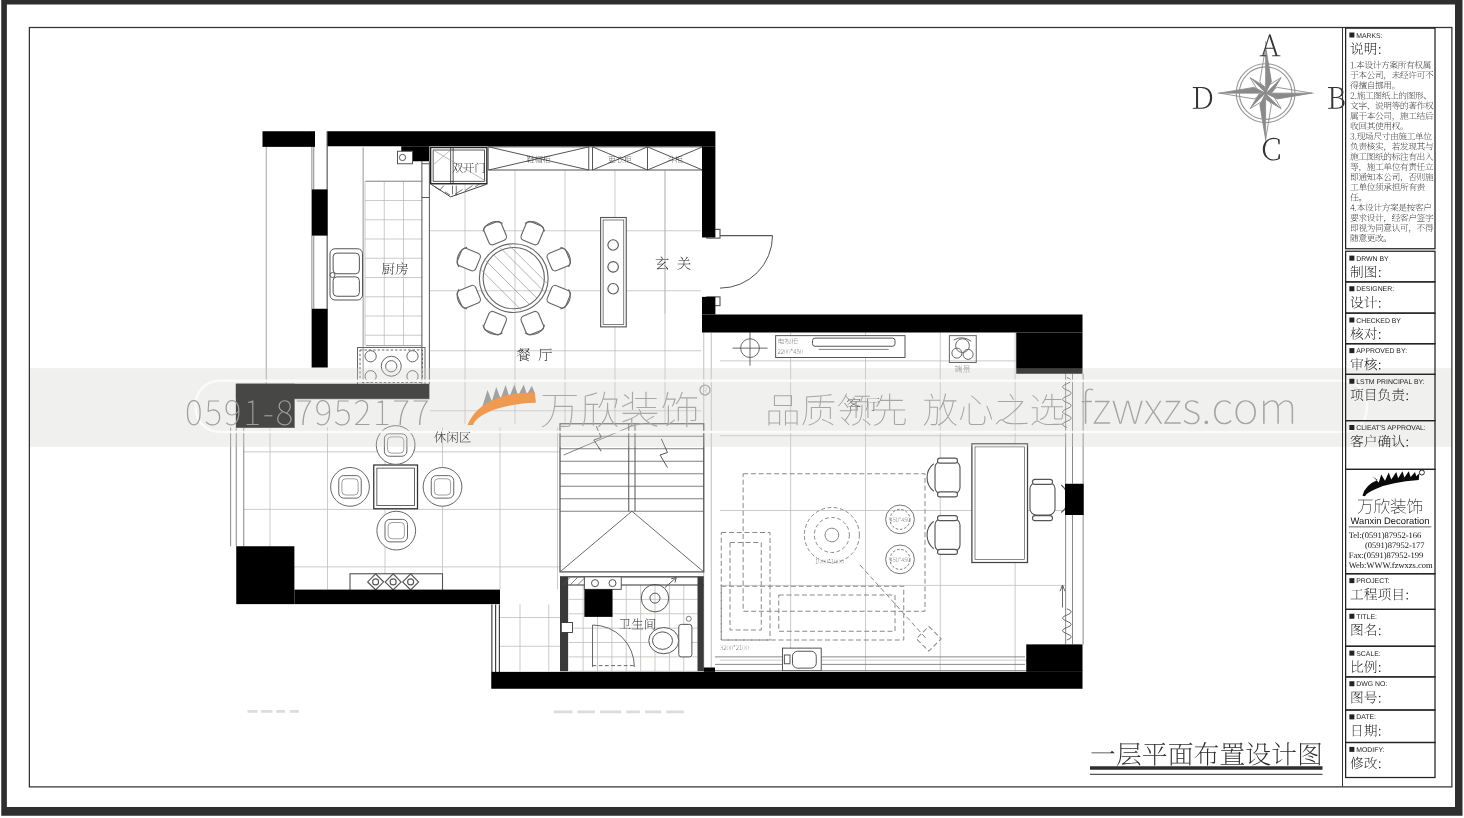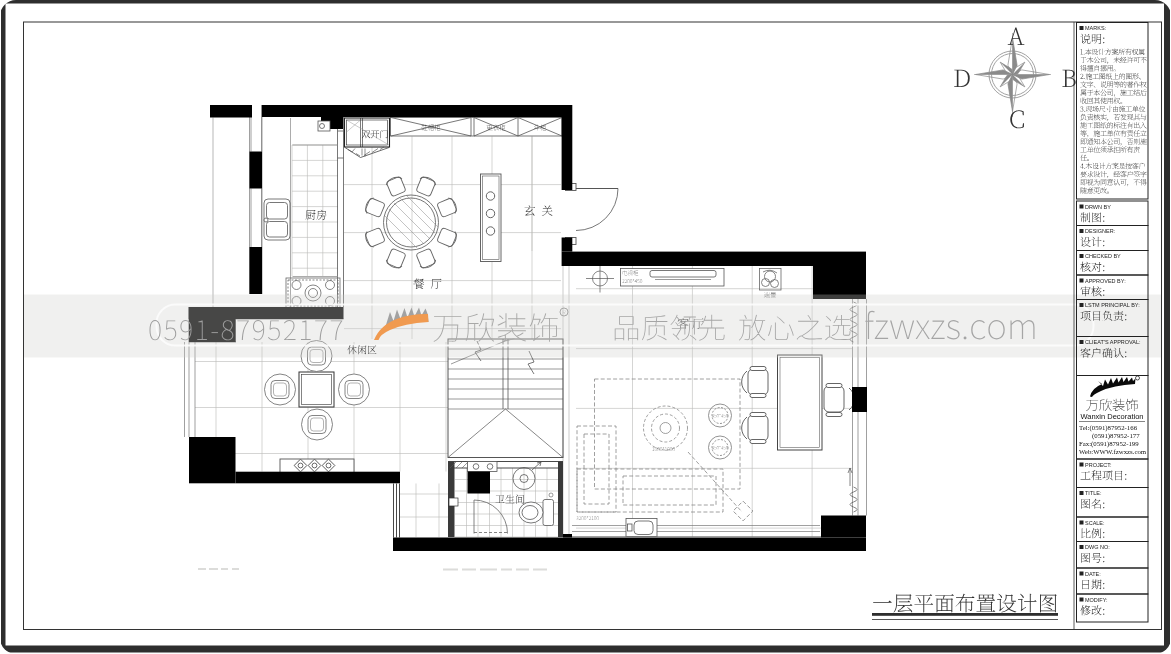--- a/index.html
+++ b/index.html
@@ -1,12 +1,12 @@
 <!DOCTYPE html>
-<html><head><meta charset="utf-8"><title>plan</title><style>html,body{margin:0;padding:0;background:#fff;font-family:"Liberation Sans",sans-serif;}#page{position:relative;width:1171px;height:654px;overflow:hidden;border-radius:16px;}</style></head><body>
+<html><head><meta charset="utf-8"><title>plan</title><style>html,body{margin:0;padding:0;background:#fff;font-family:"Liberation Sans",sans-serif;}#page{position:relative;width:1171px;height:654px;overflow:hidden;}</style></head><body>
 <div id="page"><svg width="1171" height="654" viewBox="0 0 1171 654" xmlns="http://www.w3.org/2000/svg">
       <defs>
         <path id="s53cc" d="M12.7 -58.9Q21 -52.4 27.2 -45.4Q33.4 -38.4 37.7 -31.9Q41.9 -25.3 44.3 -20Q46 -16.1 46.6 -13.2Q47.2 -10.4 47 -8.7Q46.8 -7 46.1 -6.5Q45.4 -5.9 44.4 -6.7Q43.3 -7.5 42.3 -9.6Q41.1 -14.6 38.3 -20.9Q35.5 -27.2 31.4 -33.9Q27.3 -40.5 22.2 -46.8Q17.1 -53 11.2 -57.9ZM57.6 -74.9Q59.3 -57 64.2 -42Q69 -26.9 77.2 -15.4Q85.5 -3.8 97.2 3.7L96.9 4.6Q95.4 4.6 94.1 5.4Q92.8 6.1 92.3 7.5Q75.9 -4.1 66.8 -25.2Q57.6 -46.2 55.1 -74.2ZM38.2 -75.2 41.4 -78.5 47.4 -72.8Q46.9 -72.1 46.1 -72Q45.2 -71.8 43.6 -71.6Q42.1 -60.9 39.5 -50Q37 -39.1 32.7 -28.7Q28.4 -18.3 21.8 -9.1Q15.1 0.2 5.5 7.6L3.9 6.3Q12.3 -1.2 18.4 -10.6Q24.5 -20 28.7 -30.7Q32.8 -41.3 35.4 -52.7Q37.9 -64 39.1 -75.2ZM85.2 -75.2 88.6 -78.6 94.7 -72.7Q94.1 -72.1 93.2 -71.9Q92.4 -71.7 90.7 -71.5Q89 -62 86.3 -52.8Q83.6 -43.6 79.7 -35Q75.7 -26.3 70.1 -18.6Q64.5 -10.8 57 -4.1Q49.4 2.6 39.4 7.9L38 6.4Q49.1 -0.3 57.4 -9.2Q65.6 -18.1 71.4 -28.7Q77.1 -39.3 80.7 -51.1Q84.3 -62.8 86.2 -75.2ZM42.3 -75.2V-72.2H6.3L5.4 -75.2ZM88.7 -75.2V-72.2H49.4L48.5 -75.2Z"></path>
         <path id="s5f00" d="M68 5.5Q68 5.7 67.6 6.2Q67.1 6.6 66.2 7Q65.4 7.3 64.2 7.3H63.6V-74.5H68ZM35.6 -43.8Q35.6 -37.7 34.9 -31.9Q34.2 -26 32.4 -20.5Q30.5 -15 27.1 -10.1Q23.8 -5.1 18.5 -0.8Q13.2 3.6 5.5 7.2L4.3 5.6Q12.9 0.7 18.2 -4.8Q23.5 -10.3 26.3 -16.5Q29.1 -22.6 30.2 -29.4Q31.2 -36.1 31.2 -43.6V-74.2H35.6ZM89.4 -46.5Q89.4 -46.5 90.2 -45.9Q90.9 -45.3 92.1 -44.4Q93.3 -43.4 94.6 -42.3Q95.9 -41.2 97 -40.1Q96.6 -38.5 94.4 -38.5H4.9L4 -41.5H85.4ZM83.7 -80.2Q83.7 -80.2 84.5 -79.6Q85.2 -79 86.3 -78.1Q87.5 -77.1 88.8 -76Q90.1 -74.9 91.2 -73.8Q90.9 -72.2 88.7 -72.2H8.8L7.9 -75.2H79.5Z"></path>
         <path id="s95e8" d="M19.7 -84Q24.7 -81.4 27.9 -78.8Q31.1 -76.1 32.8 -73.7Q34.4 -71.3 34.8 -69.4Q35.2 -67.5 34.7 -66.2Q34.2 -65 33.1 -64.8Q31.9 -64.5 30.5 -65.5Q29.7 -68.3 27.7 -71.5Q25.6 -74.8 23.2 -77.9Q20.7 -81 18.5 -83.2ZM19.9 -69.2Q19.7 -68.2 19 -67.5Q18.2 -66.8 16.4 -66.6V5.5Q16.4 5.9 15.9 6.4Q15.4 6.8 14.6 7.1Q13.8 7.4 12.9 7.4H12V-70.2ZM84.3 -74.8V-71.8H40.3L39.4 -74.8ZM81.9 -74.8 84.5 -78.2 91.8 -72.8Q91.3 -72.2 90.1 -71.7Q88.8 -71.1 87.3 -70.9V-0.8Q87.3 1.2 86.8 2.9Q86.2 4.6 84.2 5.7Q82.3 6.8 78.1 7.3Q77.9 6.2 77.4 5.3Q76.8 4.4 75.7 3.8Q74.4 3.1 72.2 2.6Q69.9 2.1 66.2 1.7V0Q66.2 0 68 0.2Q69.8 0.3 72.3 0.5Q74.8 0.7 77.1 0.9Q79.3 1 80.1 1Q81.8 1 82.4 0.5Q82.9 -0.1 82.9 -1.4V-74.8Z"></path>
         <path id="n978b" d="M50.9 -24.4H92.8V-21.5H50.9ZM45.9 0.2H95.4V3.1H45.9ZM70.5 -39.7H73.4V3.1H70.5ZM52.3 -67.9H92.4V-65H52.3ZM49.3 -46.6H94.4V-43.6H49.3ZM70.5 -83H73.4V-45.1H70.5ZM5.7 -72.6H50.3V-69.7H5.7ZM4.9 -14.8H48.6V-11.9H4.9ZM26.2 -57.6H29.1V-45.7H26.2ZM26.2 -45.7H29.1V-27.5V7.1H26.2V-27.5ZM15.4 -82.8H18.3V-59.1H37.4V-82.8H40.3V-56.2H15.4ZM12.5 -44.5V-28.5H41.7V-44.5ZM9.5 -47.4H44.6V-25.6H9.5Z"></path>
         <path id="n5e3d" d="M21.5 -82.9H24.4V7H21.5ZM8.3 -63.5H37.2V-60.6H11.2V-13.4H8.3ZM35.4 -63.5H38.3V-18.1Q38.3 -16.8 38 -16Q37.6 -15.2 36.6 -14.7Q35.6 -14.3 33.8 -14.2Q32 -14.1 29.4 -14.1Q29.3 -14.7 28.9 -15.6Q28.5 -16.4 28 -17.1Q30.4 -17 32.1 -17Q33.7 -17 34.4 -17Q35.4 -17.1 35.4 -18.1ZM47.9 -39.3H88.6V6.7H85.7V-36.4H50.9V6.7H47.9ZM49.5 -26.6H87.5V-23.6H49.5ZM49.5 -13.2H87.5V-10.3H49.5ZM49.5 0.3H87.5V3.2H49.5ZM45.1 -79.1H91.7V-46.4H88.7V-76.2H48V-46.4H45.1ZM51.8 -65.7H84.9V-62.7H51.8ZM51.8 -52.2H84.9V-49.2H51.8Z"></path>
         <path id="n67dc" d="M6 -63.1H39.1V-60.2H6ZM21.6 -83.1H24.5V6.8H21.6ZM21.4 -62.3 24 -61.6Q22.7 -55.6 20.8 -49.2Q18.8 -42.7 16.4 -36.5Q13.9 -30.2 11.2 -24.9Q8.4 -19.5 5.7 -15.8Q5.5 -16.2 5.1 -16.6Q4.7 -17.1 4.3 -17.5Q3.9 -17.9 3.5 -18.1Q6.1 -21.6 8.8 -26.7Q11.4 -31.8 13.9 -37.8Q16.3 -43.8 18.2 -50.1Q20.2 -56.4 21.4 -62.3ZM24.1 -55.9Q24.9 -54.9 26.7 -52.4Q28.4 -49.8 30.4 -46.8Q32.3 -43.8 34 -41.2Q35.7 -38.6 36.4 -37.5L34.2 -34.8Q33.4 -36.3 31.8 -39.1Q30.2 -41.9 28.4 -45Q26.5 -48.1 24.9 -50.7Q23.2 -53.2 22.3 -54.4ZM45.8 -54.4H86.5V-24.1H45.8V-27.1H83.5V-51.5H45.8ZM92.2 -76.9V-73.9H47.2V-0.2H94V2.8H44.2V-76.9Z"></path>
         <path id="n66f4" d="M6.9 -76.9H92.9V-74H6.9ZM48.9 -75.7H51.9V-38.5Q51.9 -33 51.2 -27.6Q50.6 -22.3 48.4 -17.3Q46.1 -12.3 41.3 -7.8Q36.5 -3.3 28.2 0.4Q19.9 4.2 7.2 7.1Q7 6.8 6.7 6.4Q6.4 5.9 6.1 5.4Q5.8 4.9 5.5 4.5Q18.1 1.8 26.2 -1.8Q34.3 -5.3 38.9 -9.6Q43.5 -13.8 45.7 -18.6Q47.8 -23.3 48.4 -28.3Q48.9 -33.3 48.9 -38.5ZM19.5 -43.5V-29.7H83.7V-43.5ZM19.5 -60.1V-46.5H83.7V-60.1ZM16.5 -63H86.8V-26.8H16.5ZM23.8 -24.7Q28.1 -16.6 34.5 -11.3Q40.9 -6 49.7 -2.8Q58.4 0.4 69.9 2.1Q81.3 3.7 95.6 4.5Q95.2 5 94.8 5.8Q94.4 6.7 94.2 7.4Q79.8 6.5 68.2 4.7Q56.7 2.9 47.8 -0.5Q38.9 -3.9 32.4 -9.6Q25.8 -15.2 21.5 -23.7Z"></path>
         <path id="n8863" d="M6.6 -65.9H93.5V-62.9H6.6ZM86.5 -52 89 -50.3Q85.6 -46.2 81.3 -41.7Q77 -37.2 72.6 -33Q68.2 -28.8 64.3 -25.5L62.3 -27.2Q66.1 -30.4 70.6 -34.7Q75 -39 79.2 -43.5Q83.5 -48.1 86.5 -52ZM52.9 -64.4Q54.9 -52.6 58.1 -43Q61.2 -33.3 66.1 -25.3Q71 -17.3 78.1 -10.6Q85.2 -3.8 95.1 2.2Q94.5 2.6 93.8 3.2Q93.2 3.9 92.9 4.6Q82.9 -1.7 75.7 -8.7Q68.5 -15.7 63.6 -23.9Q58.7 -32.1 55.6 -42Q52.4 -51.9 50.4 -63.9ZM48.9 -65.3 51.9 -64.1Q47 -56.4 39.8 -49.2Q32.6 -42 23.9 -35.9Q15.2 -29.8 5.8 -25.4Q5.7 -25.8 5.3 -26.2Q5 -26.7 4.7 -27.2Q4.4 -27.6 4.1 -27.8Q13.2 -32.1 21.9 -38Q30.5 -43.9 37.5 -50.9Q44.6 -57.9 48.9 -65.3ZM25.5 6.5V3.7L28 1.8L62.7 -9.4Q62.8 -8.8 63.1 -8.1Q63.3 -7.3 63.4 -6.8Q53.5 -3.6 47 -1.4Q40.4 0.7 36.4 2.1Q32.4 3.4 30.2 4.2Q28.1 5.1 27.1 5.6Q26.1 6 25.5 6.5ZM45.3 -82 47.9 -83Q50.3 -79.6 52.4 -75.5Q54.5 -71.3 55.3 -68.4L52.5 -67.1Q51.7 -70.2 49.7 -74.4Q47.6 -78.6 45.3 -82ZM25.5 6.5Q25.4 6.1 25.1 5.6Q24.7 5 24.4 4.5Q24 4 23.7 3.6Q24.4 3.2 25.3 2.5Q26.2 1.8 26.9 0.6Q27.6 -0.7 27.6 -2.7V-41.7H30.5V1.9Q30.5 1.9 30 2.2Q29.5 2.6 28.8 3.1Q28 3.6 27.2 4.2Q26.5 4.9 26 5.5Q25.5 6 25.5 6.5Z"></path>

